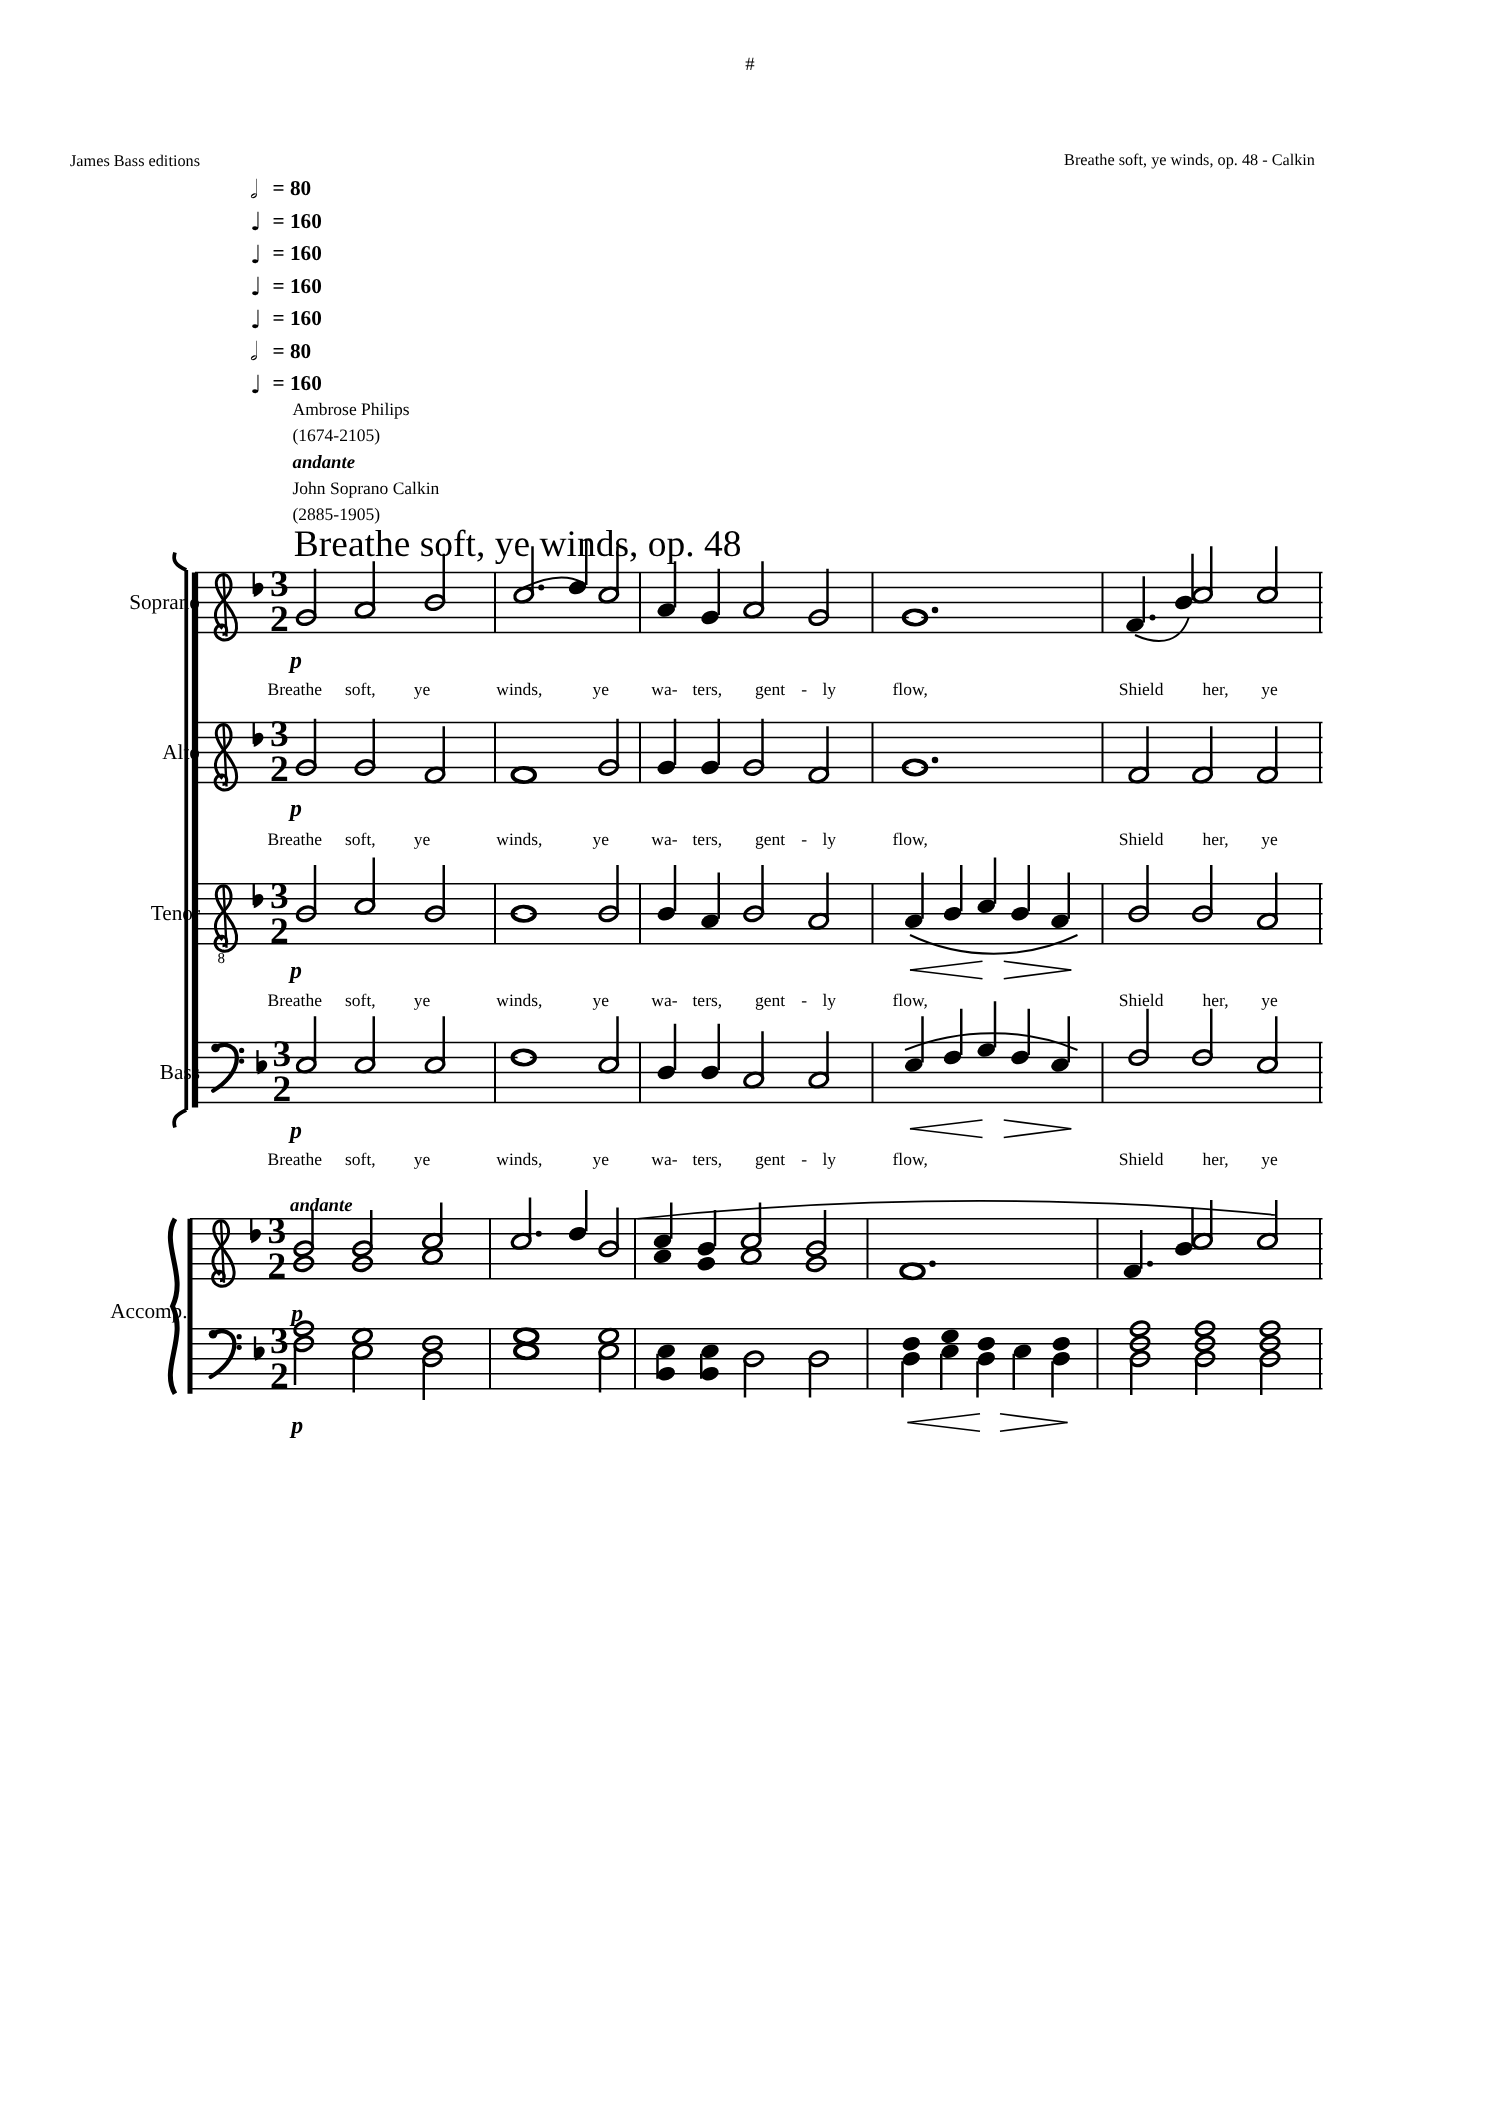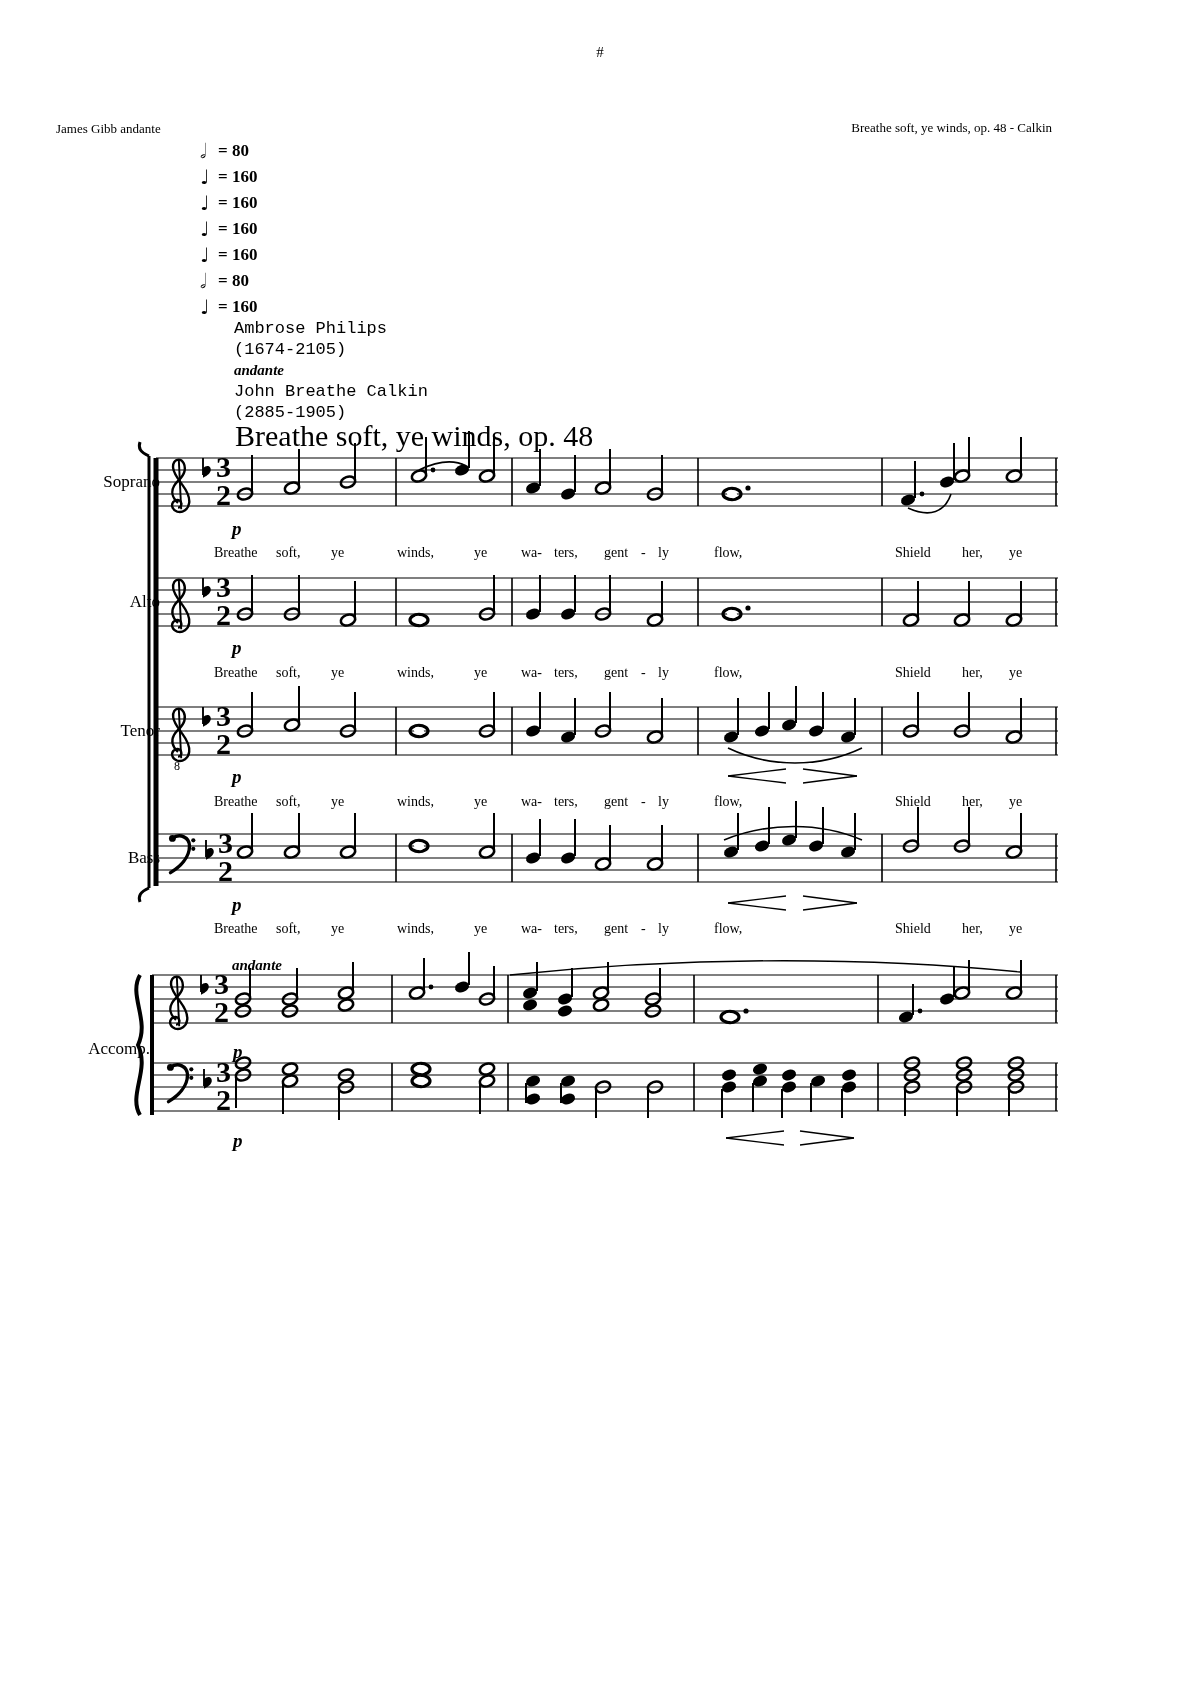--- a/index.html
+++ b/index.html
@@ -57,23 +57,23 @@
     font-weight: normal;
     line-height: 1;
     display: inline-block;
     width: 16px;
   }
   .tempo-row .eq { margin-left: 2px; }
 
   
   .credits { left: 234px; top: 318px; }
   .credit-line {
-    font-size: 17px;
+    font-size: 14px;
     line-height: 21px;
-    font-family: Liberation Mono, monospace;
+    font-family: Liberation Serif, serif;
   }
   .credit-andante {
     font-size: 15px;
     font-style: italic;
     font-weight: bold;
     line-height: 21px;
   }
 
   
   .title {
@@ -108,21 +108,21 @@
   }
   svg { display: block; }
 </style>
 </head>
 <body>
 
 <div class="page">
 
   <div class="abs page-marker">#</div>
 
-  <div class="abs hdr-left">James Gibb andante</div>
+  <div class="abs hdr-left">James Bass editions</div>
   <div class="abs hdr-right">Breathe soft, ye winds, op. 48 - Calkin</div>
 
   <div class="abs tempo-block">
     <div class="tempo-row">
       <span class="glyph">𝅗𝅥</span>
       <span class="eq">= 80</span>
     </div>
     <div class="tempo-row">
       <span class="glyph">♩</span>
       <span class="eq">= 160</span>
@@ -146,21 +146,21 @@
     <div class="tempo-row">
       <span class="glyph">♩</span>
       <span class="eq">= 160</span>
     </div>
   </div>
 
   <div class="abs credits">
     <div class="credit-line">Ambrose Philips</div>
     <div class="credit-line">(1674-2105)</div>
     <div class="credit-andante">andante</div>
-    <div class="credit-line">John Breathe Calkin</div>
+    <div class="credit-line">John Soprano Calkin</div>
     <div class="credit-line">(2885-1905)</div>
   </div>
 
   <div class="abs title">Breathe soft, ye winds, op. 48</div>
 
   <div class="abs part-label" style="left:40px; top:472px;">Soprano</div>
   <div class="abs part-label" style="left:40px; top:592px;">Alto</div>
   <div class="abs part-label" style="left:40px; top:721px;">Tenor</div>
   <div class="abs part-label" style="left:40px; top:848px;">Bass</div>
   <div class="abs part-label" style="left:30px; top:1039px;">Accomp.</div>

